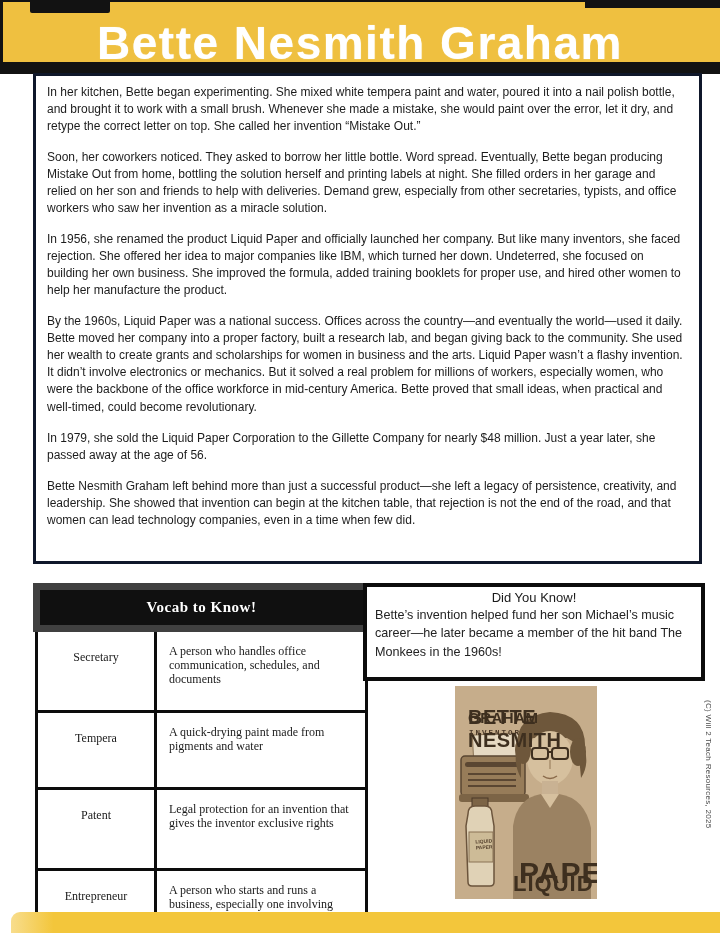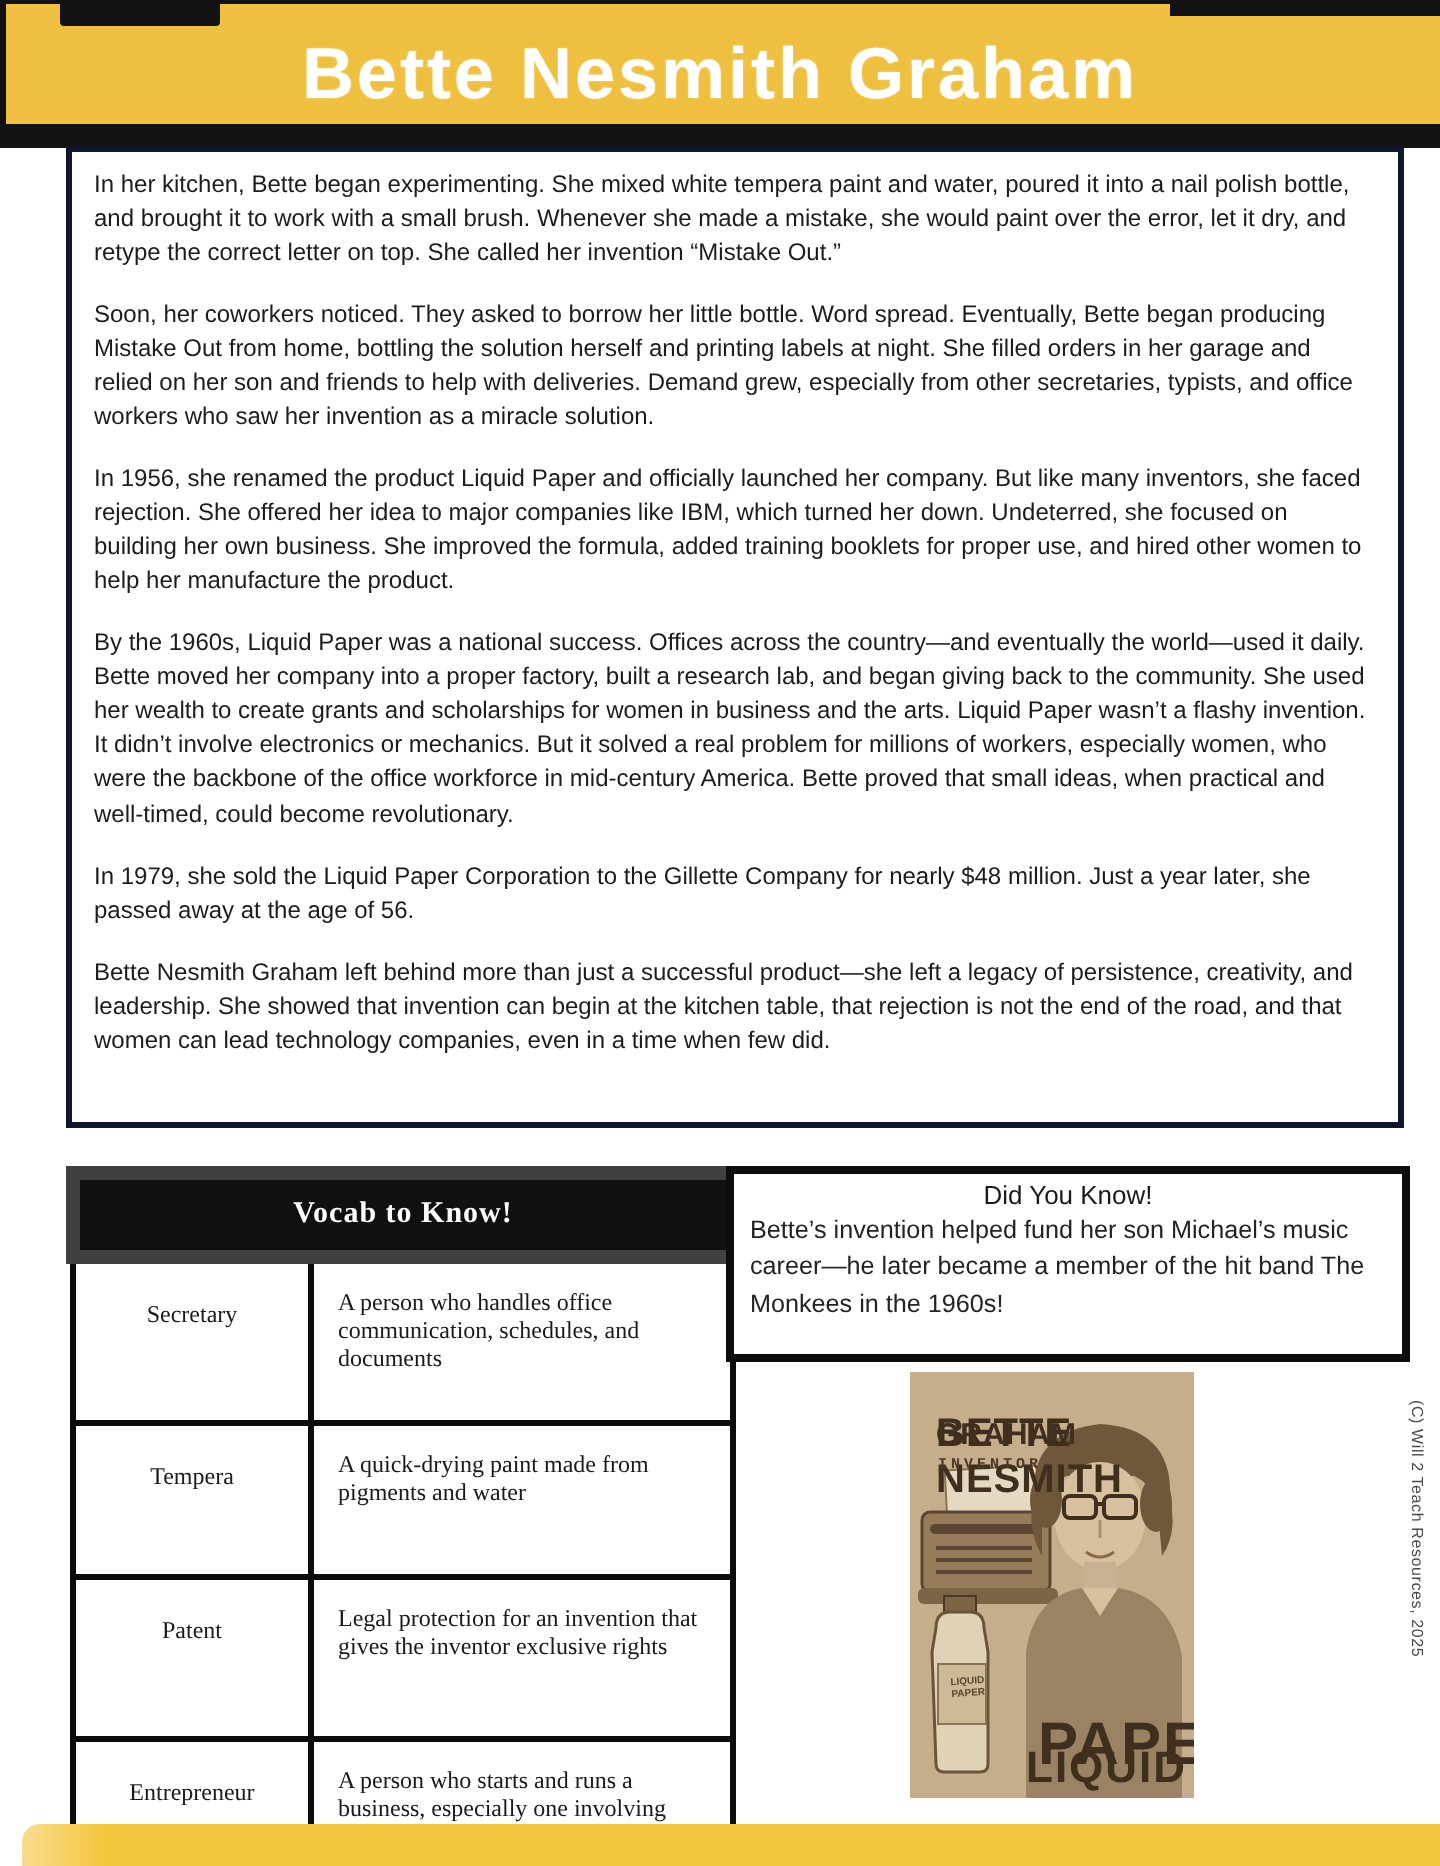--- a/index.html
+++ b/index.html
@@ -12,21 +12,21 @@
   .top-tab-left{position:absolute;left:30px;top:0;width:80px;height:13px;background:#121212;border-radius:0 0 2px 2px;}
   .top-tab-right{position:absolute;right:0;top:0;width:135px;height:8px;background:#121212;}
   .left-strip{position:absolute;left:0;top:0;width:3px;height:73px;background:#121212;}
   .header-band{
     position:absolute;left:0;top:0;width:720px;height:62px;
     background:#EFC040;
   }
   .header-rule{position:absolute;left:0;top:62px;width:720px;height:12px;background:#121212;}
   .page-title{
     position:absolute;left:0;top:16px;width:720px;text-align:center;
-    font-size:36px;font-weight:800;letter-spacing:1.5px;color:#ffffff;
+    font-size:46px;font-weight:800;letter-spacing:1.5px;color:#ffffff;
     text-shadow:0 0 1px rgba(255,255,255,.6);
   }
   
   .article-box{
     position:absolute;left:33px;top:73px;width:641px;height:471px;
     border:3px solid #0f172a;background:#ffffff;padding:8px 11px 6px 11px;
   }
   .article-box p{
     margin:0 0 14px 0;font-size:12px;line-height:1.42;color:#1c1c1c;
   }

